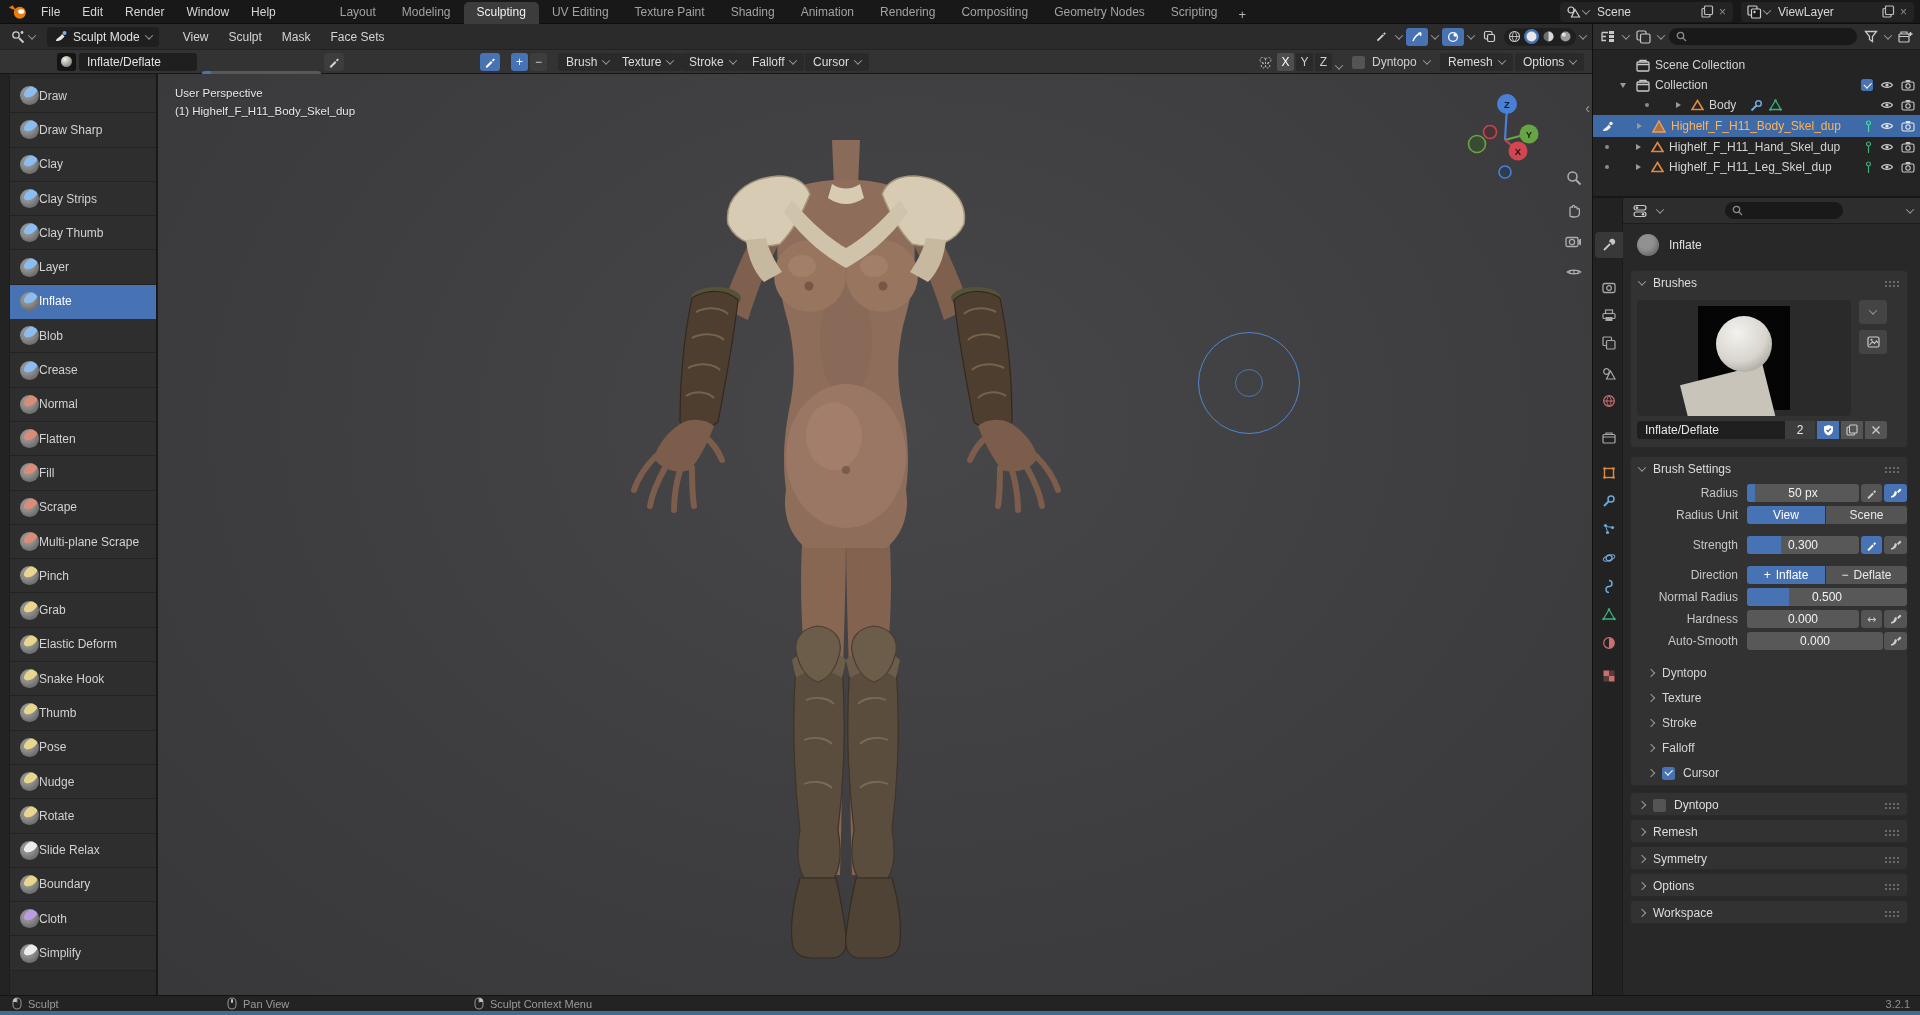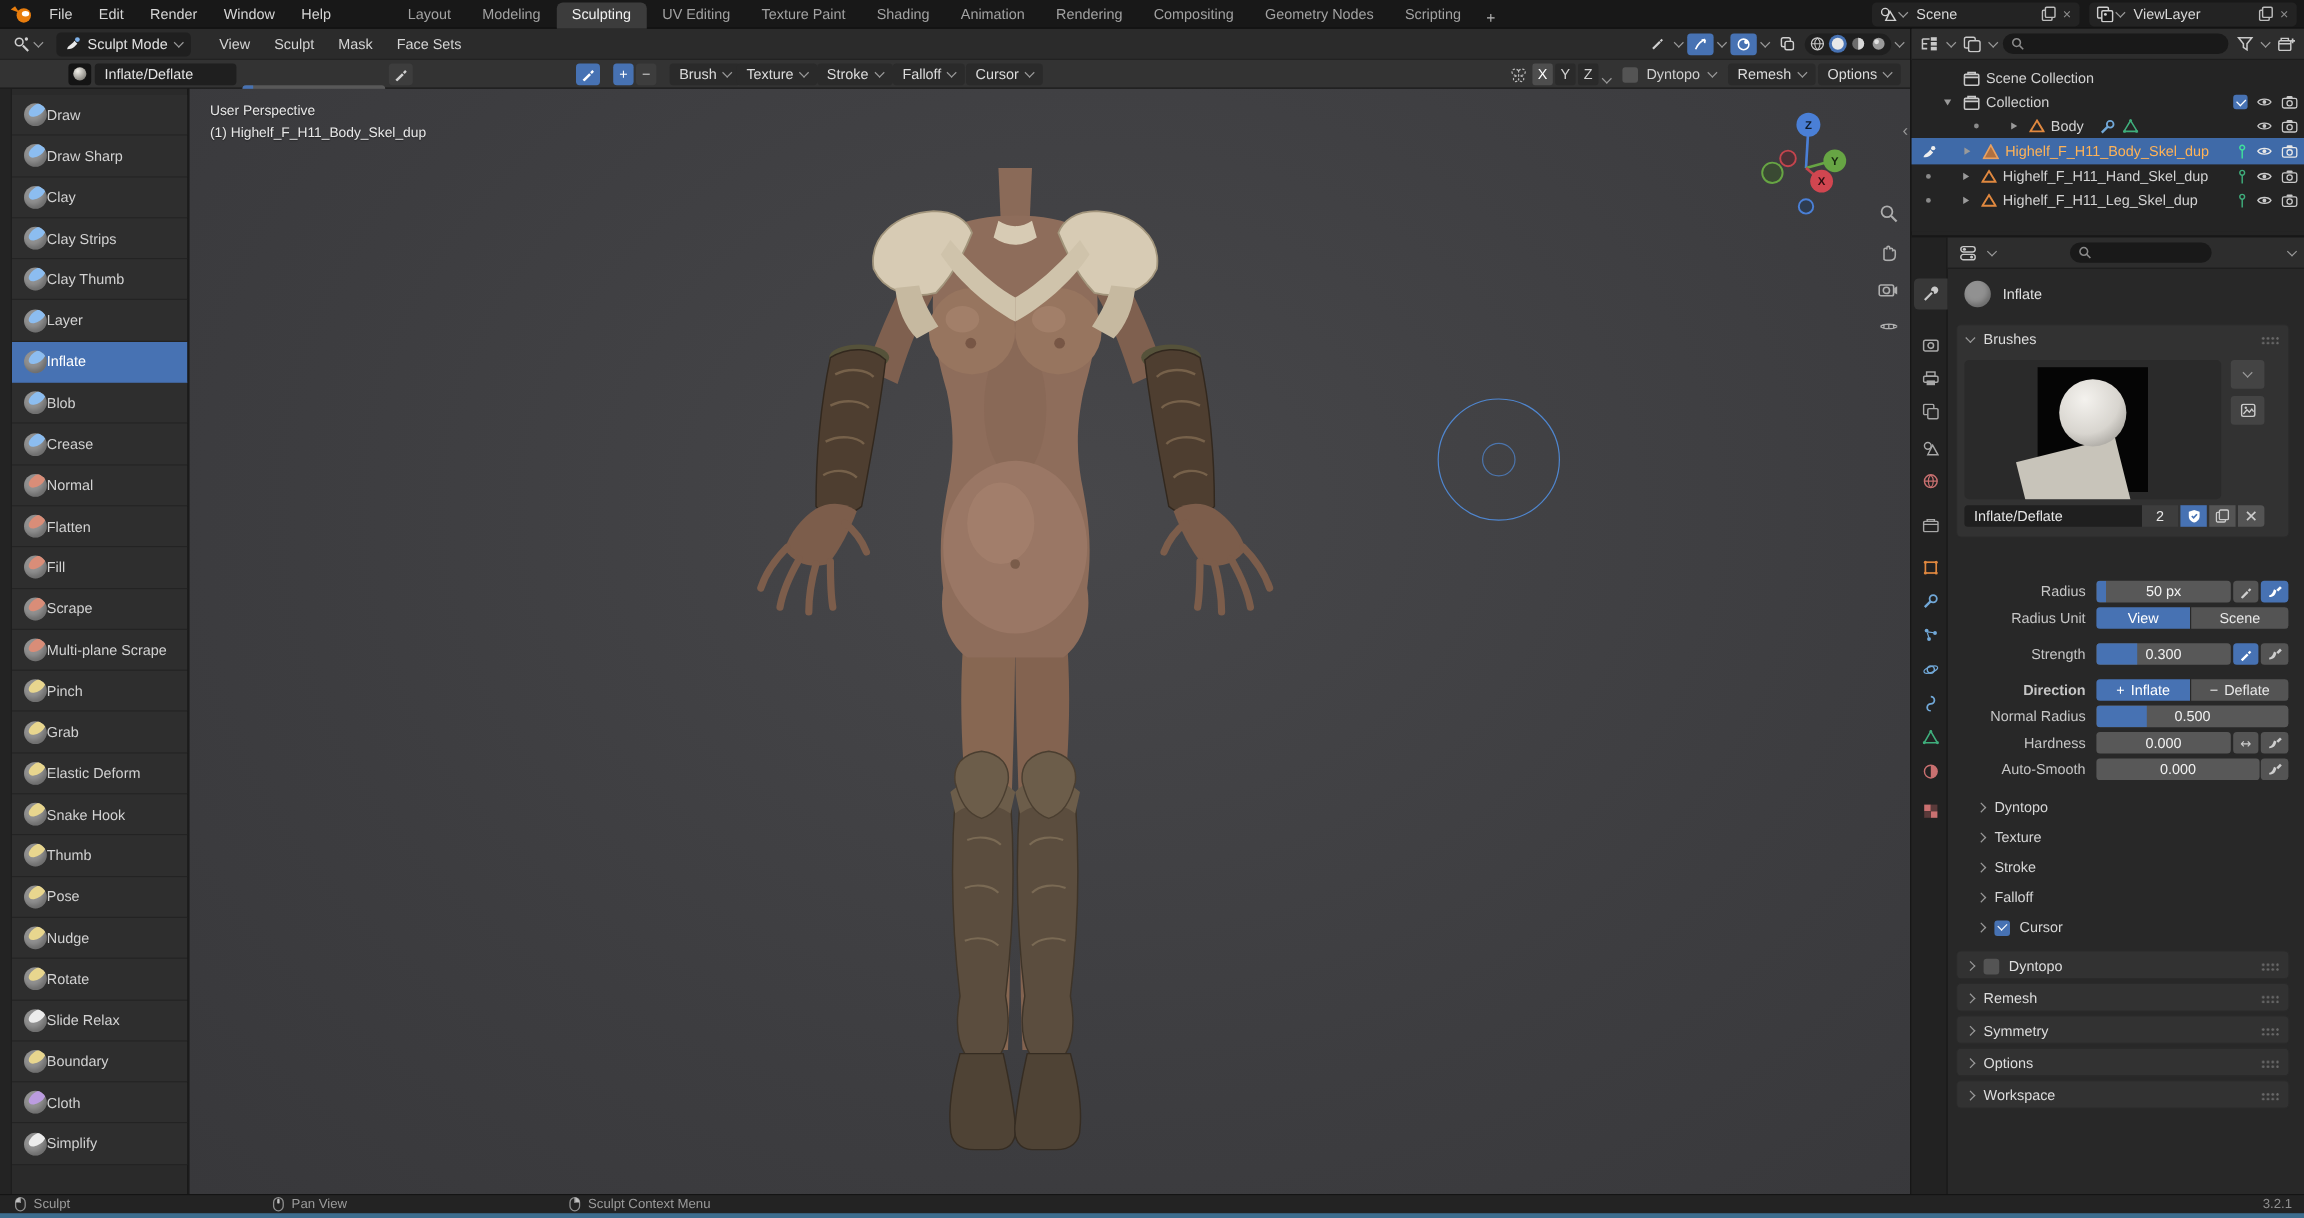--- a/index.html
+++ b/index.html
@@ -952,20 +952,27 @@
             <rect x="1" y="3" width="7.5" height="8" rx="1" stroke="#ccc" fill="none" stroke-width="1.1"></rect>
             <rect x="3.5" y="1" width="7.5" height="8" rx="1" stroke="#ccc" fill="#545454" stroke-width="1.1"></rect>
           </svg>
       </div>
       <div class="pbtn" style="left:272px;top:223px;width:22px;border-radius:0 3px 3px 0;">
         <svg width="10" height="10" viewBox="0 0 10 10">
             <path d="M1.5 1.5 L8.5 8.5 M8.5 1.5 L1.5 8.5" stroke="#ccc" stroke-width="1.4"></path>
           </svg>
       </div>
 
+      <div class="panel" style="top:258px;height:330px;">
+        <div class="panel-h">
+          <span class="chv"></span>
+          <span>Brush Settings</span>
+          <span class="grip"></span>
+        </div>
+      </div>
 
       <div class="plabel" style="left:5px;top:286px;">Radius</div>
       <div class="psld" style="left:154px;top:286px;width:112px;">
           <div class="fill" style="width:8px;"></div>
           <div class="v">50 px</div>
         </div>
       <div class="pbtn" style="left:268px;top:286px;width:21px;">
           <svg width="11" height="11" viewBox="0 0 12 12">
             <path d="M1.5 10.5 L7 5 L8.5 6.5 L3 12 Z M7.8 4.2 L9.6 2.4 L11 3.8 L9.2 5.6 Z" fill="#cfcfcf"></path>
           </svg>
@@ -995,21 +1002,21 @@
             <path d="M1.5 10.5 L7 5 L8.5 6.5 L3 12 Z M7.8 4.2 L9.6 2.4 L11 3.8 L9.2 5.6 Z" fill="#fff"></path>
           </svg>
         </div>
       <div class="pbtn" style="left:291px;top:338px;width:23px;">
           <svg width="12" height="12" viewBox="0 0 12 12">
             <path d="M1 9 C3 9 4 7 5 4 L7 5 C6.5 8 5 10.5 1 10.5 Z" fill="#cfcfcf"></path>
             <path d="M7 4.5 L10 1.5 L11.5 3 L8.5 6 Z" fill="#cfcfcf"></path>
           </svg>
         </div>
 
-      <div class="plabel" style="left:5px;top:368px;font-weight:bold;">Direction</div>
+      <div class="plabel" style="left:5px;top:368px;">Direction</div>
       <div class="pbtn blue" style="left:154px;top:368px;width:78px;border-radius:3px 0 0 3px;">
           <span>+</span>
           <span>Inflate</span>
         </div>
       <div class="pbtn" style="left:233px;top:368px;width:81px;border-radius:0 3px 3px 0;">
           <span>−</span>
           <span>Deflate</span>
         </div>
 
       <div class="plabel" style="left:5px;top:390px;">Normal Radius</div>

